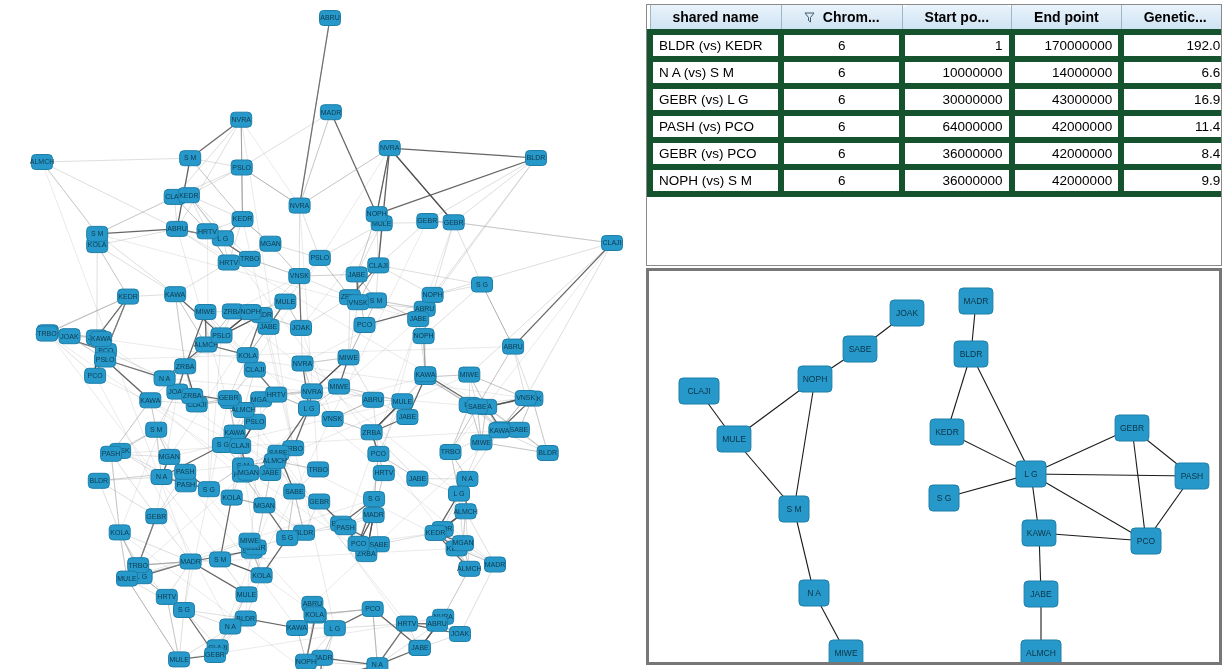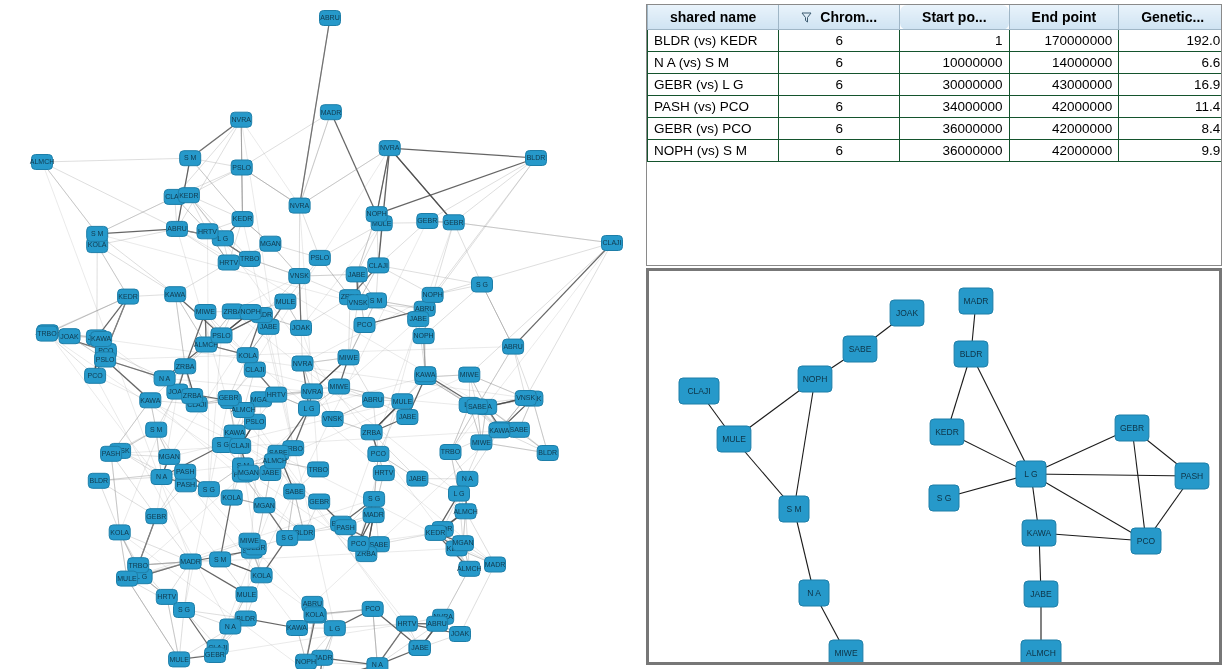--- a/index.html
+++ b/index.html
@@ -58,21 +58,21 @@
   table.grid thead th.c-gen   { width: 100px; }
 
   .filter-glyph {
     display: inline-block;
     width: 11px; height: 11px;
     margin-right: 4px;
     position: relative;
     top: 1px;
   }
   table.grid tbody td {
-    border: 1px solid #14532d;
+    border: 6px solid #14532d;
     height: 21px;
     padding: 0 6px;
     white-space: nowrap;
     background: #ffffff;
   }
   td.t-left { text-align: left; }
   td.t-center { text-align: center; }
   td.t-right { text-align: right; }
 
   
@@ -1626,21 +1626,21 @@
         <tr>
           <td class="t-left">GEBR (vs) L G</td>
           <td class="t-center">6</td>
           <td class="t-right">30000000</td>
           <td class="t-right">43000000</td>
           <td class="t-right">16.9</td>
         </tr>
         <tr>
           <td class="t-left">PASH (vs) PCO</td>
           <td class="t-center">6</td>
-          <td class="t-right">34000000</td>
+          <td class="t-right">64000000</td>
           <td class="t-right">42000000</td>
           <td class="t-right">11.4</td>
         </tr>
         <tr>
           <td class="t-left">GEBR (vs) PCO</td>
           <td class="t-center">6</td>
           <td class="t-right">36000000</td>
           <td class="t-right">42000000</td>
           <td class="t-right">8.4</td>
         </tr>

